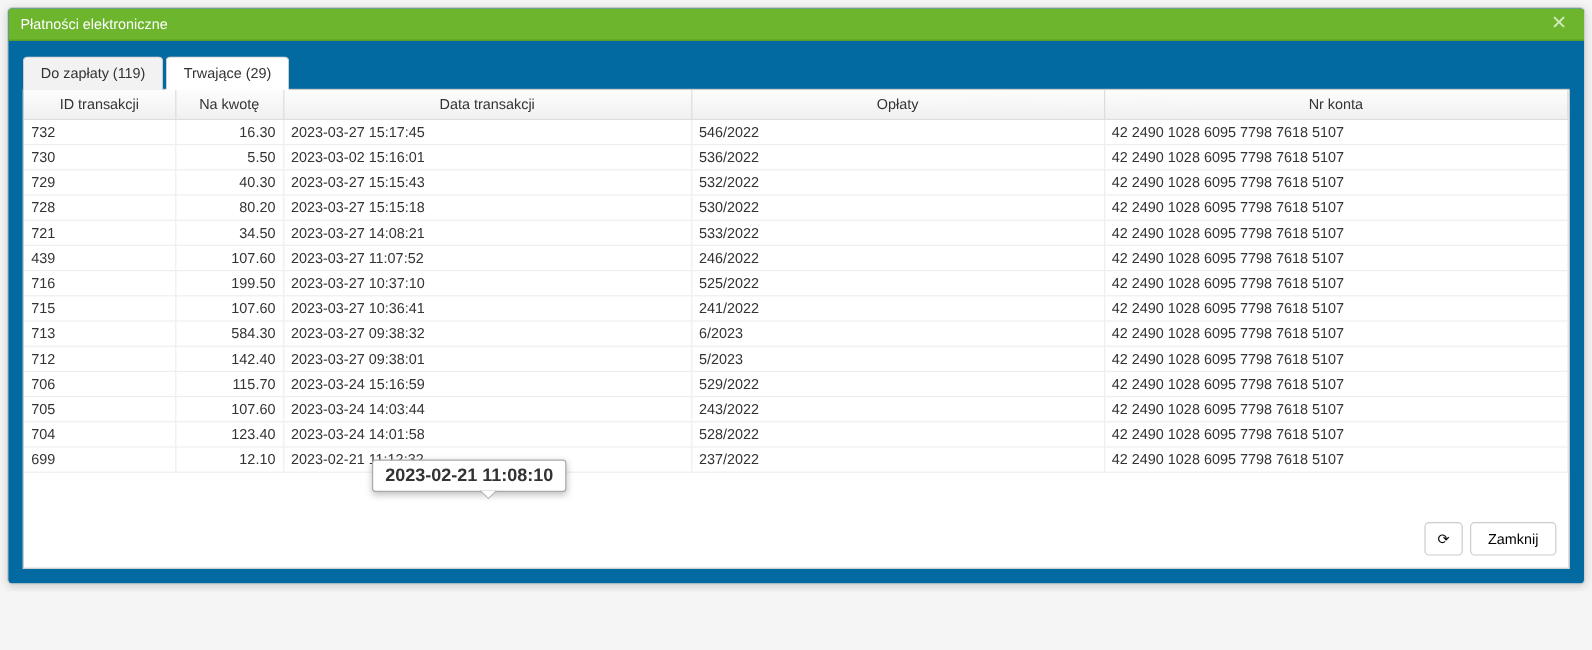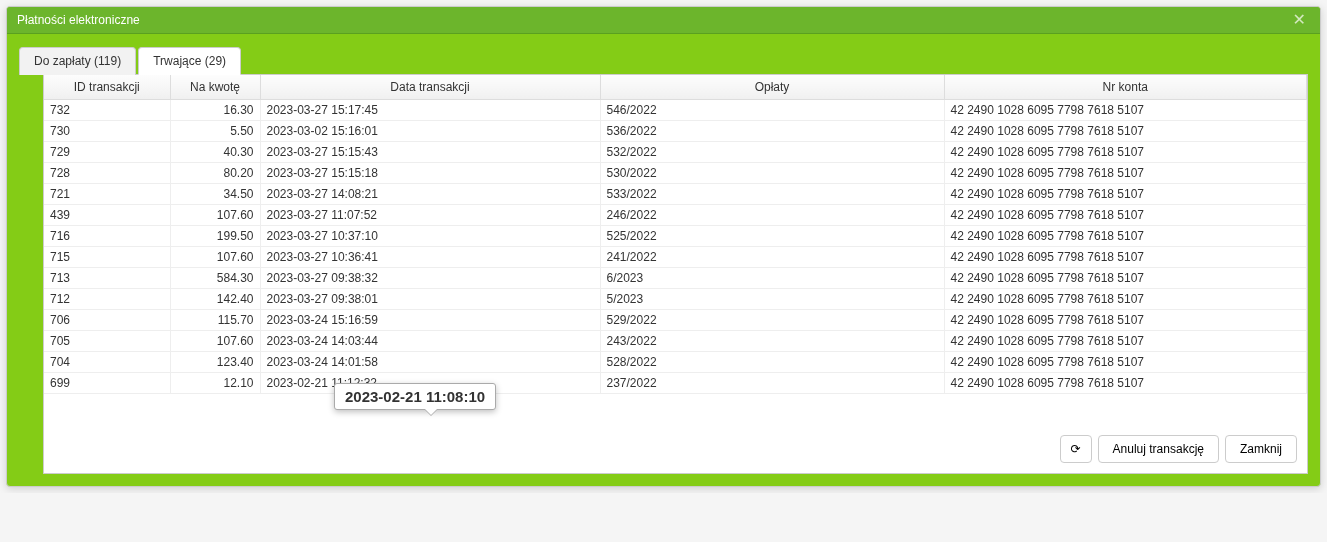--- a/index.html
+++ b/index.html
@@ -1,25 +1,25 @@
 <!DOCTYPE html>
 <html><head>
 <meta charset="utf-8">
 <style>
 * { box-sizing: border-box; margin: 0; padding: 0; }
 body { font-family: Verdana, Geneva, sans-serif; font-size: 12px; background: #f5f5f5; padding: 6px; color: #333; }
-.window { background: #84cc16; border: 1px solid #ccc; border-radius: 4px; box-shadow: 0 2px 8px rgba(0,0,0,0.15); overflow: hidden; }
+.window { background: #0369a1; border: 1px solid #ccc; border-radius: 4px; box-shadow: 0 2px 8px rgba(0,0,0,0.15); overflow: hidden; }
 .titlebar { background: #6cb52c; color: #fff; padding: 5px 10px; display: flex; justify-content: space-between; align-items: center; border-bottom: 1px solid #5aa020; }
 .titlebar-text { font-size: 12px; }
 .close-x { color: rgba(255,255,255,0.7); font-size: 16px; cursor: pointer; line-height: 1; padding: 0 4px; }
 .content { padding: 12px; }
 .tabs { display: flex; border-bottom: 1px solid #ccc; }
 .tab { padding: 6px 14px; border: 1px solid #ccc; border-bottom: none; border-radius: 4px 4px 0 0; margin-right: 2px; background: #f2f2f2; cursor: pointer; position: relative; top: 1px; font-size: 12px; }
 .tab.active { background: #fff; border-bottom: 1px solid #fff; font-weight: normal; }
-.tab-body { border: 1px solid #ccc; border-top: none; padding: 0 0 6px 0; background: #fff; margin-left: 24px; }
+.tab-body { border: 1px solid #ccc; border-top: none; padding: 0 0 6px 0; background: #fff; }
 .grid-wrap { position: relative; }
 .grid { width: 100%; height: 352px; overflow-y: scroll; overflow-x: hidden; }
 table { width: 100%; border-collapse: collapse; table-layout: fixed; }
 th { background: linear-gradient(#fdfdfd,#f0f0f0); border: 1px solid #ddd; border-top: none; padding: 5px 6px; font-weight: normal; font-size: 12px; text-align: center; color: #333; }
 th:first-child { border-left: none; }
 td { border: 1px solid #eee; padding: 1px 6px; font-size: 12px; height: 20px; line-height: 18px; white-space: nowrap; overflow: hidden; text-overflow: ellipsis; }
 td:first-child { border-left: none; }
 .col-id { width: 126px; }
 .col-amount { width: 90px; text-align: right; }
 .col-date { width: 340px; }
@@ -170,18 +170,17 @@
           </table>
         </div>
         <div class="tooltip" style="left:290px; top:308px;">
           <span>2023-02-21 11:08:10</span>
         </div>
       </div>
       <div class="footer">
         <button class="btn btn-icon">
           <span class="refresh-glyph">⟳</span>
         </button>
-        <button class="btn">Anuluj transakcję</button>
         <button class="btn">Zamknij</button>
       </div>
     </div>
   </div>
 </div>
 
 </body></html>

